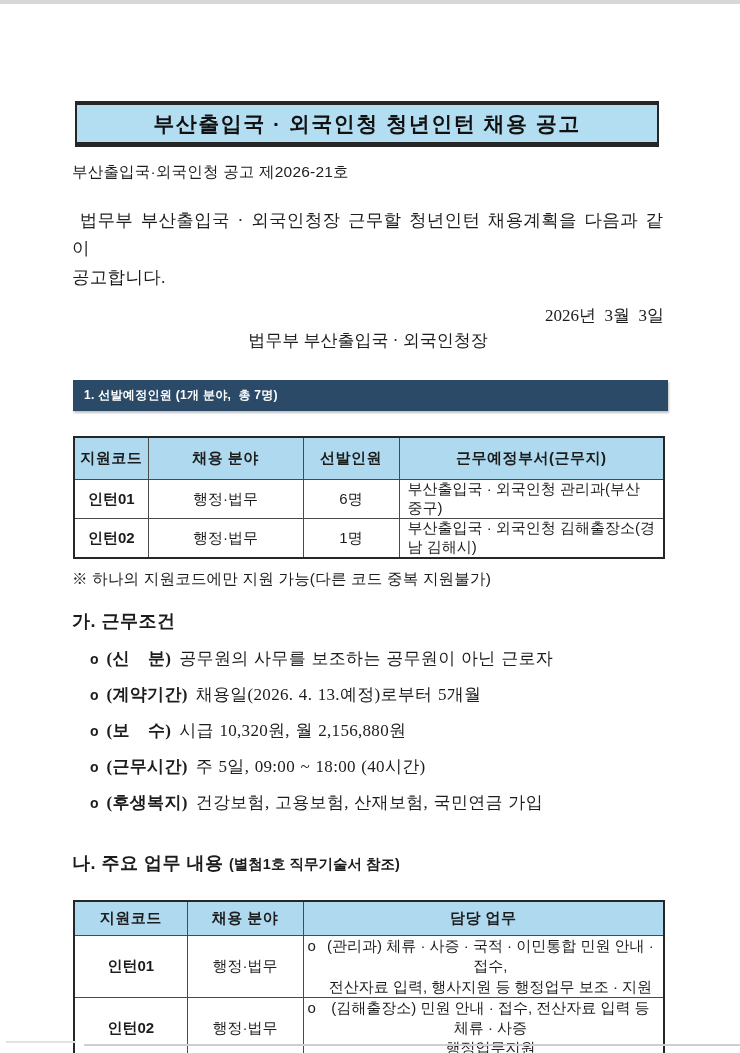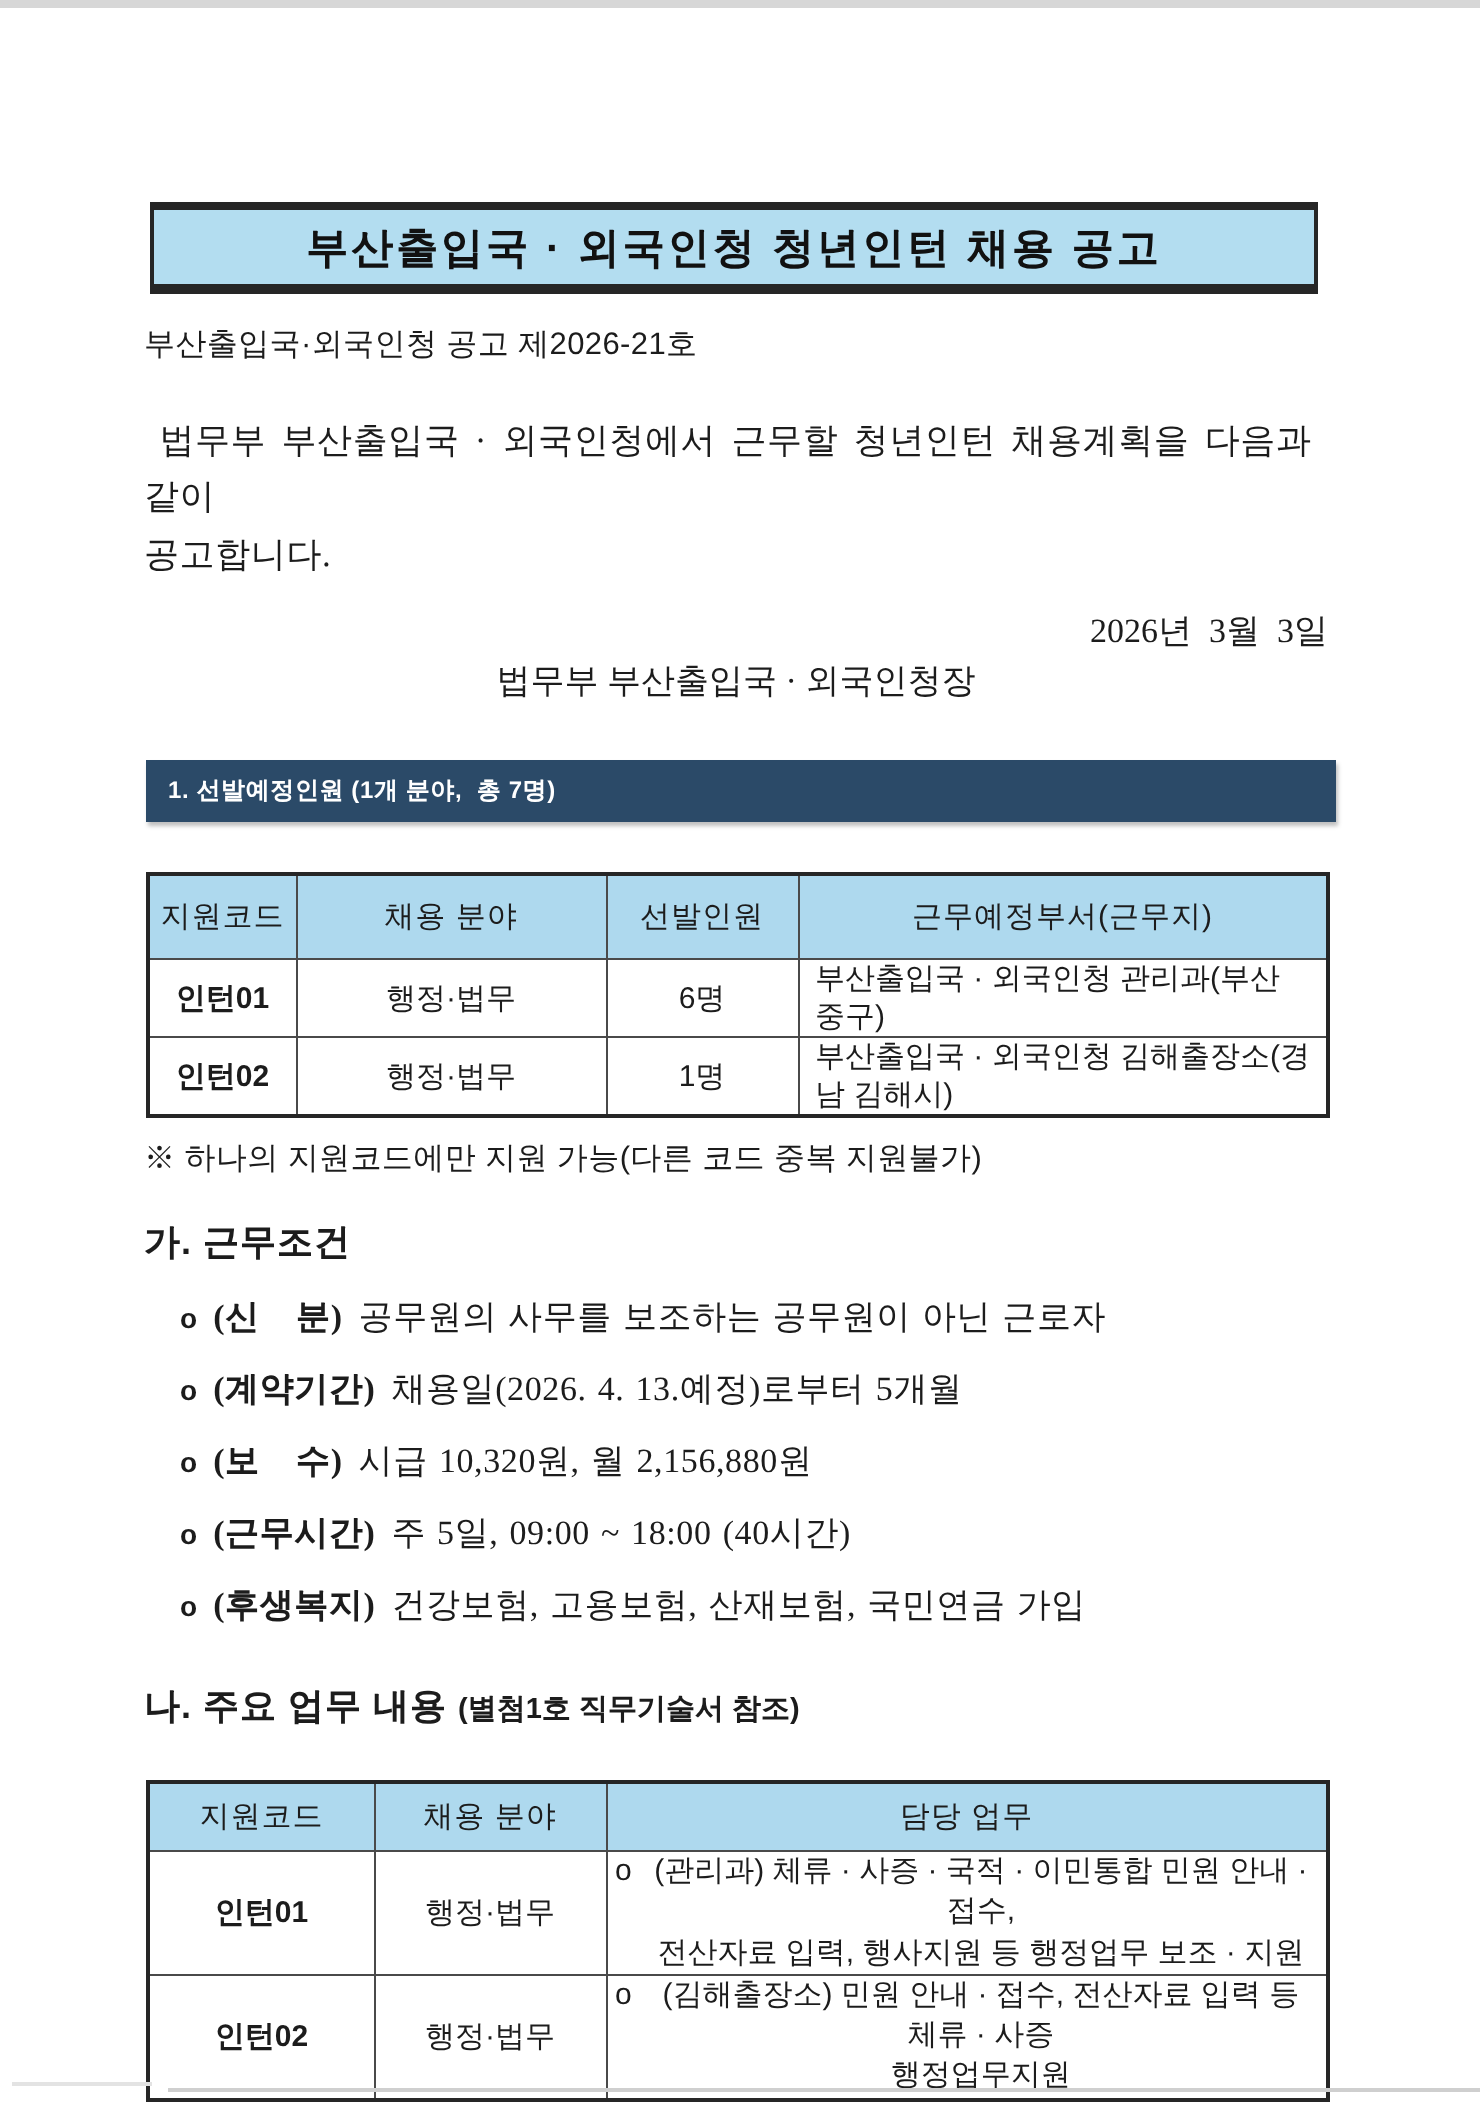--- a/index.html
+++ b/index.html
@@ -124,21 +124,21 @@
     text-align: center;
     vertical-align: middle;
     padding: 0 4px;
   }
   table.doc-table {
     border: 2px solid #262626;
     outline: none;
   }
   table.doc-table th {
     background: var(--table-header-bg, #aed9ee);
-    font-weight: normal;
+    font-weight: bold;
     height: 41px;
     letter-spacing: 0.5px;
   }
   table.t1 td { height: 37px; }
   table.t2 th { height: 33px; }
   table.t2 td { height: 41px; }
   td.duty-cell {
     text-align: left;
     padding: 4px 6px 4px 8px;
   }
@@ -189,37 +189,37 @@
   }
   .cond-label {
     font-weight: bold;
     white-space: pre;
     letter-spacing: 0.3px;
   }
   .cond-text {
     letter-spacing: 0.3px;
     word-spacing: 1px;
   }
-  .na-heading { margin-top: 26px; }
+  .na-heading { margin-top: 36px; }
   .t2 { margin-top: 11px; }
 </style>
 </head>
 <body>
 
 <div class="scan-strip-top"></div>
 
 <div class="content">
 
   <div class="banner">
     <span class="banner-title">부산출입국 · 외국인청 청년인턴 채용 공고</span>
   </div>
 
   <div class="doc-number">부산출입국·외국인청 공고 제2026-21호</div>
 
-  <div class="intro"> 법무부 부산출입국 · 외국인청에서 근무할 청년인턴 채용계획을 다음과 같이
+  <div class="intro"> 법무부 부산출입국 · 외국인청장 근무할 청년인턴 채용계획을 다음과 같이
 공고합니다.</div>
 
   <div class="date-line">2026년  3월  3일</div>
   <div class="signer-line">법무부 부산출입국 · 외국인청장</div>
 
   <div class="section-bar">
     <span class="section-bar-text">1. 선발예정인원 (1개 분야,  총 7명)</span>
   </div>
 
   <table class="doc-table t1">

